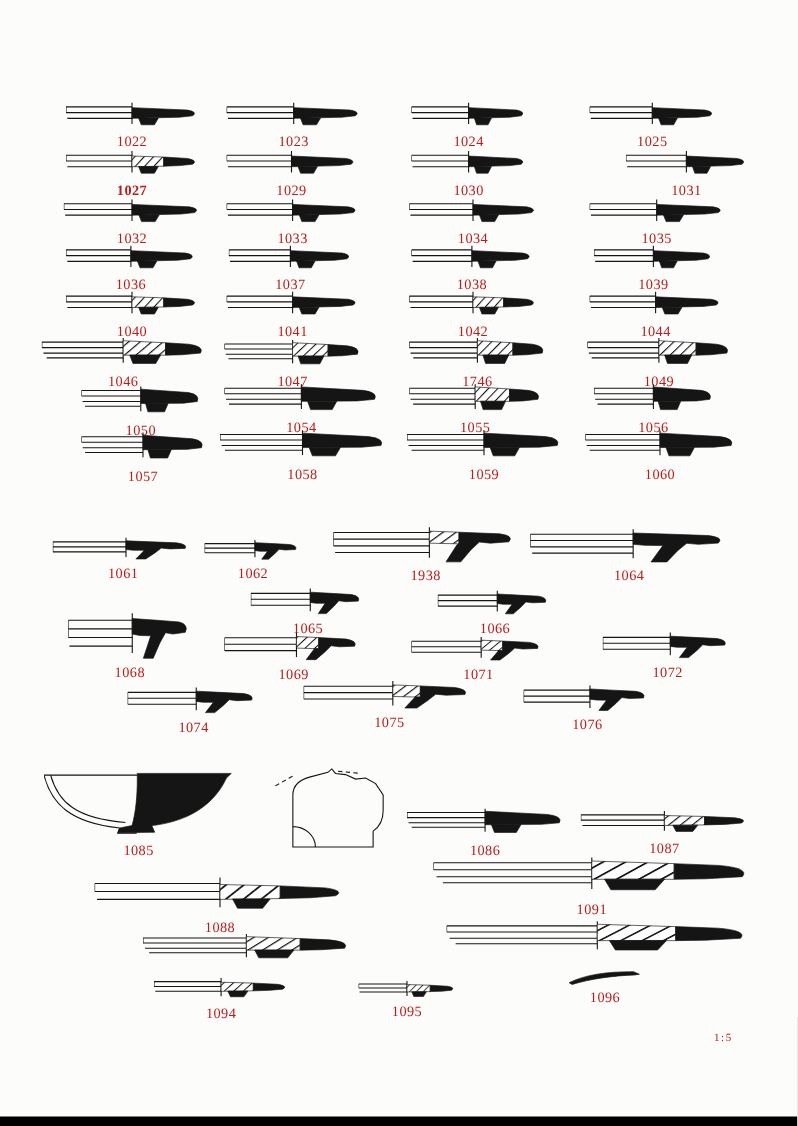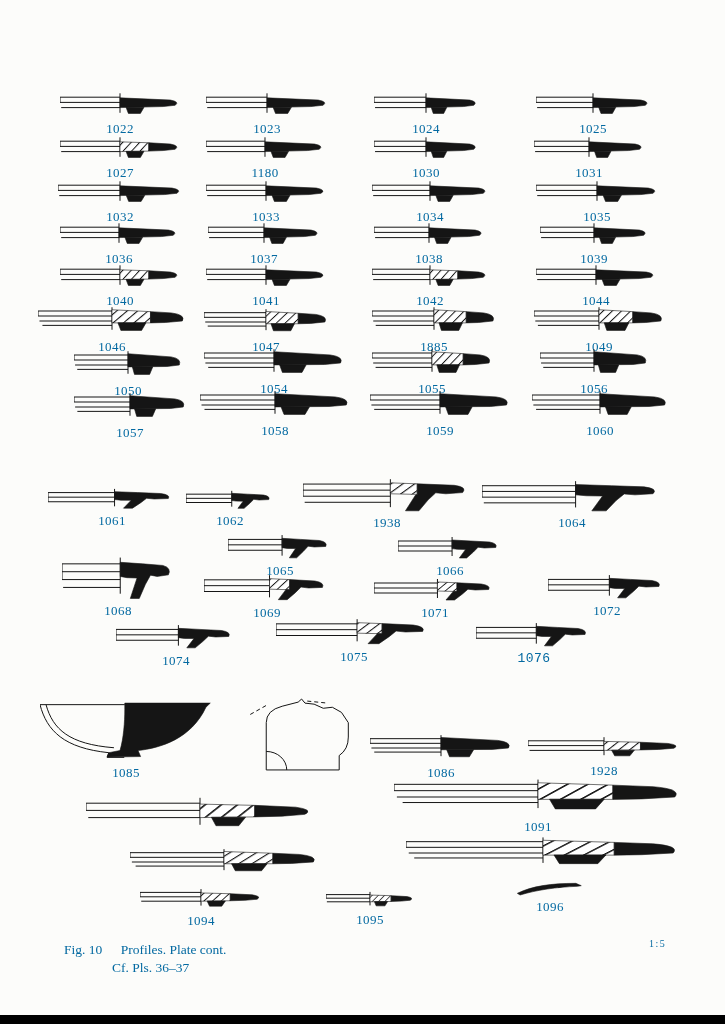--- a/index.html
+++ b/index.html
@@ -3,21 +3,21 @@
 <meta charset="utf-8">
 <style>
   html,body{margin:0;padding:0;background:#d9d9d9;}
   .page{
     position:relative;
     width:725px;height:1024px;
     margin:0 auto;
     background:#fcfcfa;
     overflow:hidden;
     font-family:"Liberation Serif","DejaVu Serif",serif;
-    color:#0369a1;
+    color:#b91c1c;
   }
   .profile{position:absolute;}
   .drawing{width:100%;}
   .drawing svg{display:block;width:100%;height:100%;}
   .num{
     text-align:center;
     font-size:13px;
     margin-top:3px;
     letter-spacing:.4px;
   }
@@ -91,21 +91,21 @@
             <path d="M0,8 H50" fill="none" stroke="#151515" stroke-width="1" vector-effect="non-scaling-stroke"></path>
             <path d="M1,12 H50" fill="none" stroke="#151515" stroke-width="1" vector-effect="non-scaling-stroke"></path>
             <path d="M0,4 V8" fill="none" stroke="#151515" stroke-width="1" vector-effect="non-scaling-stroke"></path>
             <path d="M50,1 V16" fill="none" stroke="#151515" stroke-width="1" vector-effect="non-scaling-stroke"></path>
             <path d="M50,4.5 L92,6.2 Q100,7.6 96,10.2 L86,11.2 L50,12 Z" fill="#151515" stroke="#151515" stroke-width="0.6" vector-effect="non-scaling-stroke"></path>
             <path d="M70,11.8 L67,16.5 L57,16.5 L55,11.8 Z" fill="#151515" stroke="#151515" stroke-width="0.6" vector-effect="non-scaling-stroke"></path>
           </svg>
         </div>
         <div class="num">1025</div>
       </div>
-      <div class="profile" style="left: 60px; top: 136px; width: 120px;">
+      <div class="profile" style="left: 60px; top: 136px; width: 120px; font-weight: bold;">
         <div class="drawing" style="height: 26px;">
           <svg viewBox="0 0 100 20" preserveAspectRatio="none">
             <defs>
               <pattern id="hatch-4" width="5" height="5" patternUnits="userSpaceOnUse" patternTransform="rotate(45)">
                 <rect width="5" height="5" fill="#fff"></rect>
                 <line x1="0" y1="0" x2="0" y2="5" stroke="#151515" stroke-width="1.6"></line>
               </pattern>
             </defs>
             <path d="M0,4 H50" fill="none" stroke="#151515" stroke-width="1" vector-effect="non-scaling-stroke"></path>
             <path d="M0,8 H50" fill="none" stroke="#151515" stroke-width="1" vector-effect="non-scaling-stroke"></path>
@@ -124,37 +124,37 @@
           <svg viewBox="0 0 100 20" preserveAspectRatio="none">
             <path d="M0,4 H50" fill="none" stroke="#151515" stroke-width="1" vector-effect="non-scaling-stroke"></path>
             <path d="M0,8 H50" fill="none" stroke="#151515" stroke-width="1" vector-effect="non-scaling-stroke"></path>
             <path d="M1,12 H50" fill="none" stroke="#151515" stroke-width="1" vector-effect="non-scaling-stroke"></path>
             <path d="M0,4 V8" fill="none" stroke="#151515" stroke-width="1" vector-effect="non-scaling-stroke"></path>
             <path d="M50,1 V16" fill="none" stroke="#151515" stroke-width="1" vector-effect="non-scaling-stroke"></path>
             <path d="M50,4.5 L92,6.2 Q100,7.6 96,10.2 L86,11.2 L50,12 Z" fill="#151515" stroke="#151515" stroke-width="0.6" vector-effect="non-scaling-stroke"></path>
             <path d="M70,11.8 L67,16.5 L57,16.5 L55,11.8 Z" fill="#151515" stroke="#151515" stroke-width="0.6" vector-effect="non-scaling-stroke"></path>
           </svg>
         </div>
-        <div class="num">1180</div>
+        <div class="num">1029</div>
       </div>
       <div class="profile" style="left: 374px; top: 136px; width: 104px;">
         <div class="drawing" style="height: 26px;">
           <svg viewBox="0 0 100 20" preserveAspectRatio="none">
             <path d="M0,4 H50" fill="none" stroke="#151515" stroke-width="1" vector-effect="non-scaling-stroke"></path>
             <path d="M0,8 H50" fill="none" stroke="#151515" stroke-width="1" vector-effect="non-scaling-stroke"></path>
             <path d="M1,12 H50" fill="none" stroke="#151515" stroke-width="1" vector-effect="non-scaling-stroke"></path>
             <path d="M0,4 V8" fill="none" stroke="#151515" stroke-width="1" vector-effect="non-scaling-stroke"></path>
             <path d="M50,1 V16" fill="none" stroke="#151515" stroke-width="1" vector-effect="non-scaling-stroke"></path>
             <path d="M50,4.5 L92,6.2 Q100,7.6 96,10.2 L86,11.2 L50,12 Z" fill="#151515" stroke="#151515" stroke-width="0.6" vector-effect="non-scaling-stroke"></path>
             <path d="M70,11.8 L67,16.5 L57,16.5 L55,11.8 Z" fill="#151515" stroke="#151515" stroke-width="0.6" vector-effect="non-scaling-stroke"></path>
           </svg>
         </div>
         <div class="num">1030</div>
       </div>
-      <div class="profile" style="left: 534px; top: 136px; width: 110px;">
+      <div class="profile" style="left: 569px; top: 136px; width: 110px;">
         <div class="drawing" style="height: 26px;">
           <svg viewBox="0 0 100 20" preserveAspectRatio="none">
             <path d="M0,4 H50" fill="none" stroke="#151515" stroke-width="1" vector-effect="non-scaling-stroke"></path>
             <path d="M0,8 H50" fill="none" stroke="#151515" stroke-width="1" vector-effect="non-scaling-stroke"></path>
             <path d="M1,12 H50" fill="none" stroke="#151515" stroke-width="1" vector-effect="non-scaling-stroke"></path>
             <path d="M0,4 V8" fill="none" stroke="#151515" stroke-width="1" vector-effect="non-scaling-stroke"></path>
             <path d="M50,1 V16" fill="none" stroke="#151515" stroke-width="1" vector-effect="non-scaling-stroke"></path>
             <path d="M50,4.5 L92,6.2 Q100,7.6 96,10.2 L86,11.2 L50,12 Z" fill="#151515" stroke="#151515" stroke-width="0.6" vector-effect="non-scaling-stroke"></path>
             <path d="M70,11.8 L67,16.5 L57,16.5 L55,11.8 Z" fill="#151515" stroke="#151515" stroke-width="0.6" vector-effect="non-scaling-stroke"></path>
           </svg>
@@ -400,21 +400,21 @@
             <path d="M0,8 H50" fill="none" stroke="#151515" stroke-width="1" vector-effect="non-scaling-stroke"></path>
             <path d="M1,12 H50" fill="none" stroke="#151515" stroke-width="1" vector-effect="non-scaling-stroke"></path>
             <path d="M0,4 V8" fill="none" stroke="#151515" stroke-width="1" vector-effect="non-scaling-stroke"></path>
             <path d="M3,15.5 H50" fill="none" stroke="#151515" stroke-width="1" vector-effect="non-scaling-stroke"></path>
             <path d="M50,1 V19" fill="none" stroke="#151515" stroke-width="1" vector-effect="non-scaling-stroke"></path>
             <path d="M50,3 L76,4.5 L76,13.5 L50,13.5 Z" fill="url(#hatch-22)" stroke="#151515" stroke-width="0.6" vector-effect="non-scaling-stroke"></path>
             <path d="M76,4.5 L90,5.5 Q100,7 97.5,12 L86,13.2 L76,13.5 Z" fill="#151515" stroke="#151515" stroke-width="0.6" vector-effect="non-scaling-stroke"></path>
             <path d="M73,13.4 L70,19.5 L56,19.5 L54,13.4 Z" fill="#151515" stroke="#151515" stroke-width="0.6" vector-effect="non-scaling-stroke"></path>
           </svg>
         </div>
-        <div class="num">1885</div>
+        <div class="num">1746</div>
       </div>
       <div class="profile" style="left: 534px; top: 306px; width: 130px;">
         <div class="drawing" style="height: 30px;">
           <svg viewBox="0 0 100 24" preserveAspectRatio="none">
             <defs>
               <pattern id="hatch-23" width="5" height="5" patternUnits="userSpaceOnUse" patternTransform="rotate(45)">
                 <rect width="5" height="5" fill="#fff"></rect>
                 <line x1="0" y1="0" x2="0" y2="5" stroke="#151515" stroke-width="1.6"></line>
               </pattern>
             </defs>
@@ -738,21 +738,21 @@
             <path d="M0,10 H52" fill="none" stroke="#151515" stroke-width="1" vector-effect="non-scaling-stroke"></path>
             <path d="M0,15 H52" fill="none" stroke="#151515" stroke-width="1" vector-effect="non-scaling-stroke"></path>
             <path d="M0,5 V15" fill="none" stroke="#151515" stroke-width="1" vector-effect="non-scaling-stroke"></path>
             <path d="M52,1 V20" fill="none" stroke="#151515" stroke-width="1" vector-effect="non-scaling-stroke"></path>
             <path d="M52,4 L68,4.8 L68,13.5 L52,13 Z" fill="url(#hatch-43)" stroke="#151515" stroke-width="0.6" vector-effect="non-scaling-stroke"></path>
             <path d="M68,4.8 L88,6 Q96,7.5 94,11.5 L83,12 L77,11.2 L72.5,16 L66,22 L59,22 L65,13.4 L68,13.5 Z" fill="#151515" stroke="#151515" stroke-width="0.6" vector-effect="non-scaling-stroke"></path>
           </svg>
         </div>
         <div class="num">1075</div>
       </div>
-      <div class="profile" style="left: 476px; top: 622px; width: 116px; font-family: Liberation Mono, monospace;">
+      <div class="profile" style="left: 476px; top: 622px; width: 116px;">
         <div class="drawing" style="height: 26px;">
           <svg viewBox="0 0 100 24" preserveAspectRatio="none">
             <path d="M0,5 H52" fill="none" stroke="#151515" stroke-width="1" vector-effect="non-scaling-stroke"></path>
             <path d="M0,10 H52" fill="none" stroke="#151515" stroke-width="1" vector-effect="non-scaling-stroke"></path>
             <path d="M0,15 H52" fill="none" stroke="#151515" stroke-width="1" vector-effect="non-scaling-stroke"></path>
             <path d="M0,5 V15" fill="none" stroke="#151515" stroke-width="1" vector-effect="non-scaling-stroke"></path>
             <path d="M52,1 V20" fill="none" stroke="#151515" stroke-width="1" vector-effect="non-scaling-stroke"></path>
             <path d="M52,4 L70,5 L88,6 Q96,7.5 94,11.5 L83,12 L77,11.2 L72.5,16 L66,22 L59,22 L65,13.4 L57,13.3 L52,12.6 Z" fill="#151515" stroke="#151515" stroke-width="0.6" vector-effect="non-scaling-stroke"></path>
           </svg>
         </div>
@@ -807,41 +807,42 @@
             <path d="M0,4 H50" fill="none" stroke="#151515" stroke-width="1" vector-effect="non-scaling-stroke"></path>
             <path d="M0,8 H50" fill="none" stroke="#151515" stroke-width="1" vector-effect="non-scaling-stroke"></path>
             <path d="M1,12 H50" fill="none" stroke="#151515" stroke-width="1" vector-effect="non-scaling-stroke"></path>
             <path d="M0,4 V8" fill="none" stroke="#151515" stroke-width="1" vector-effect="non-scaling-stroke"></path>
             <path d="M50,1 V16" fill="none" stroke="#151515" stroke-width="1" vector-effect="non-scaling-stroke"></path>
             <path d="M50,4.5 L74,5.2 L74,11.6 L50,12 Z" fill="url(#hatch-48)" stroke="#151515" stroke-width="0.6" vector-effect="non-scaling-stroke"></path>
             <path d="M74,5.2 L92,6.2 Q100,7.6 96,10.2 L86,11.2 L74,11.6 Z" fill="#151515" stroke="#151515" stroke-width="0.6" vector-effect="non-scaling-stroke"></path>
             <path d="M70,11.8 L67,16.5 L57,16.5 L55,11.8 Z" fill="#151515" stroke="#151515" stroke-width="0.6" vector-effect="non-scaling-stroke"></path>
           </svg>
         </div>
-        <div class="num">1928</div>
+        <div class="num">1087</div>
       </div>
       <div class="profile" style="left: 86px; top: 796px; width: 228px;">
         <div class="drawing" style="height: 36px;">
           <svg viewBox="0 0 100 20" preserveAspectRatio="none">
             <defs>
               <pattern id="hatch-49" width="5" height="5" patternUnits="userSpaceOnUse" patternTransform="rotate(45)">
                 <rect width="5" height="5" fill="#fff"></rect>
                 <line x1="0" y1="0" x2="0" y2="5" stroke="#151515" stroke-width="1.6"></line>
               </pattern>
             </defs>
             <path d="M0,4 H50" fill="none" stroke="#151515" stroke-width="1" vector-effect="non-scaling-stroke"></path>
             <path d="M0,8 H50" fill="none" stroke="#151515" stroke-width="1" vector-effect="non-scaling-stroke"></path>
             <path d="M1,12 H50" fill="none" stroke="#151515" stroke-width="1" vector-effect="non-scaling-stroke"></path>
             <path d="M0,4 V8" fill="none" stroke="#151515" stroke-width="1" vector-effect="non-scaling-stroke"></path>
             <path d="M50,1 V16" fill="none" stroke="#151515" stroke-width="1" vector-effect="non-scaling-stroke"></path>
             <path d="M50,4.5 L74,5.2 L74,11.6 L50,12 Z" fill="url(#hatch-49)" stroke="#151515" stroke-width="0.6" vector-effect="non-scaling-stroke"></path>
             <path d="M74,5.2 L92,6.2 Q100,7.6 96,10.2 L86,11.2 L74,11.6 Z" fill="#151515" stroke="#151515" stroke-width="0.6" vector-effect="non-scaling-stroke"></path>
             <path d="M70,11.8 L67,16.5 L57,16.5 L55,11.8 Z" fill="#151515" stroke="#151515" stroke-width="0.6" vector-effect="non-scaling-stroke"></path>
           </svg>
         </div>
+        <div class="num">1088</div>
       </div>
       <div class="profile" style="left: 394px; top: 778px; width: 288px;">
         <div class="drawing" style="height: 38px;">
           <svg viewBox="0 0 100 24" preserveAspectRatio="none">
             <defs>
               <pattern id="hatch-50" width="5" height="5" patternUnits="userSpaceOnUse" patternTransform="rotate(45)">
                 <rect width="5" height="5" fill="#fff"></rect>
                 <line x1="0" y1="0" x2="0" y2="5" stroke="#151515" stroke-width="1.6"></line>
               </pattern>
             </defs>
@@ -946,25 +947,18 @@
         <div class="drawing" style="height: 16px;">
           <svg viewBox="0 0 100 24" preserveAspectRatio="none">
             <path d="M2,20 C24,9 52,5 88,5 L96,8.5 L90,9.5 C60,10.5 30,15 6,22.5 Z" fill="#151515" stroke="#151515" stroke-width="0.6" vector-effect="non-scaling-stroke"></path>
             <path d="M62,11 L84,7" fill="none" stroke="#151515" stroke-width="1" vector-effect="non-scaling-stroke"></path>
           </svg>
         </div>
         <div class="num">1096</div>
       </div>
     </div>
 
-  <div class="caption">
-    <div class="cap-row">
-      <span class="fig-label">Fig. 10</span>
-      <span>Profiles. Plate cont.</span>
-    </div>
-    <div class="cap-line2">Cf. Pls. 36–37</div>
-  </div>
 
   <div class="scale-note">1:5</div>
 
   <div class="scan-edge"></div>
 
 </div>
 
 </body></html>

